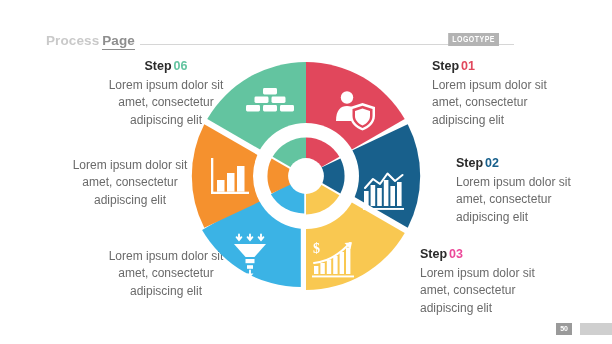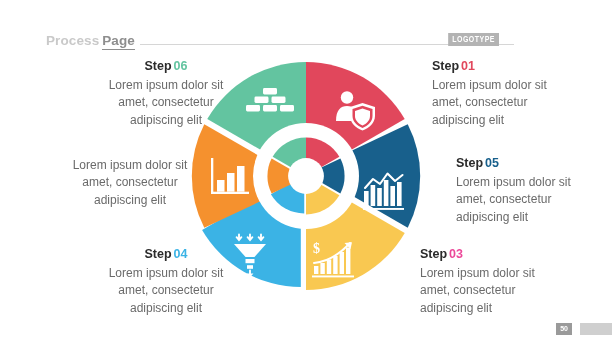--- a/index.html
+++ b/index.html
@@ -148,36 +148,33 @@
     <span>Step</span><span class="step-num" style="color:#63c4a0">06</span>
   </div>
   <div class="step-desc">Lorem ipsum dolor sit amet, consectetur adipiscing elit</div>
 </div>
 
 <div class="step-block align-right" id="step-05">
   <div class="step-desc">Lorem ipsum dolor sit amet, consectetur adipiscing elit</div>
 </div>
 
 <div class="step-block align-right" id="step-04">
-  <div class="step-heading">
-    <span>Step</span><span class="step-num" style="color:#3bb3e5">04</span>
-  </div>
   <div class="step-desc">Lorem ipsum dolor sit amet, consectetur adipiscing elit</div>
 </div>
 
 <div class="step-block align-left" id="step-01">
   <div class="step-heading">
     <span>Step</span><span class="step-num" style="color:#e1475c">01</span>
   </div>
   <div class="step-desc">Lorem ipsum dolor sit amet, consectetur adipiscing elit</div>
 </div>
 
 <div class="step-block align-left" id="step-02">
   <div class="step-heading">
-    <span>Step</span><span class="step-num" style="color:#18608c">05</span>
+    <span>Step</span><span class="step-num" style="color:#18608c">02</span>
   </div>
   <div class="step-desc">Lorem ipsum dolor sit amet, consectetur adipiscing elit</div>
 </div>
 
 <div class="step-block align-left" id="step-03">
   <div class="step-heading">
     <span>Step</span><span class="step-num" style="color:#ec4899">03</span>
   </div>
   <div class="step-desc">Lorem ipsum dolor sit amet, consectetur adipiscing elit</div>
 </div>

